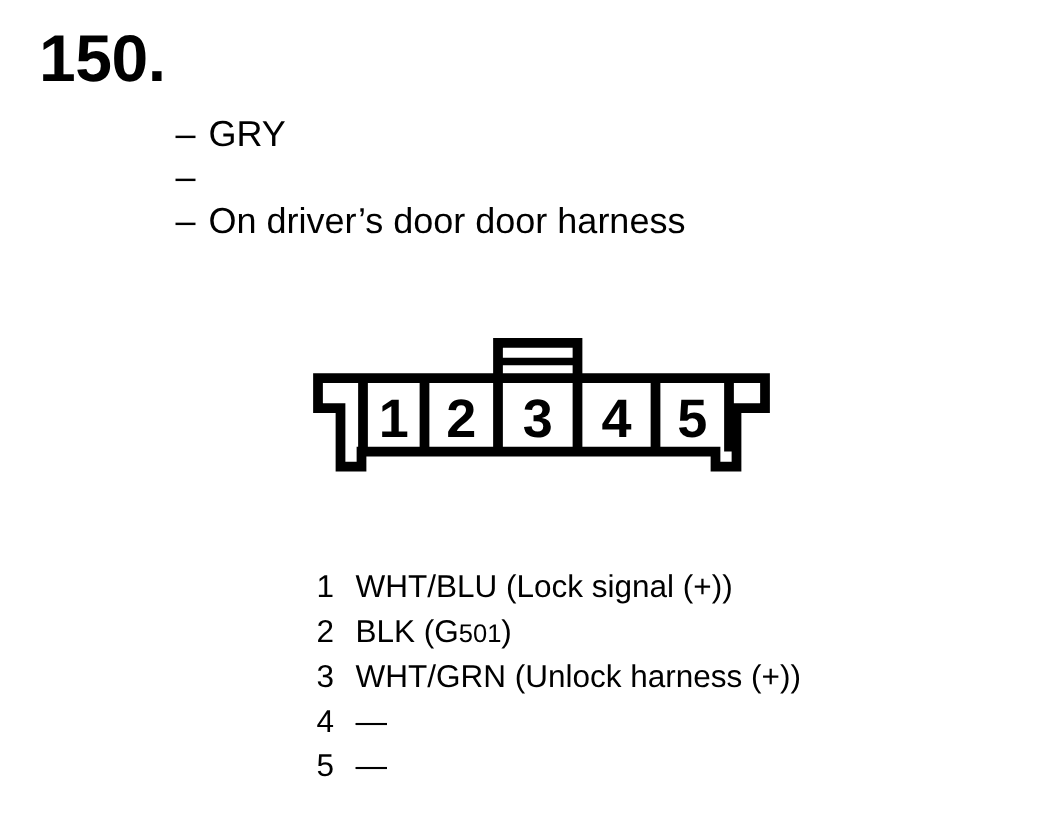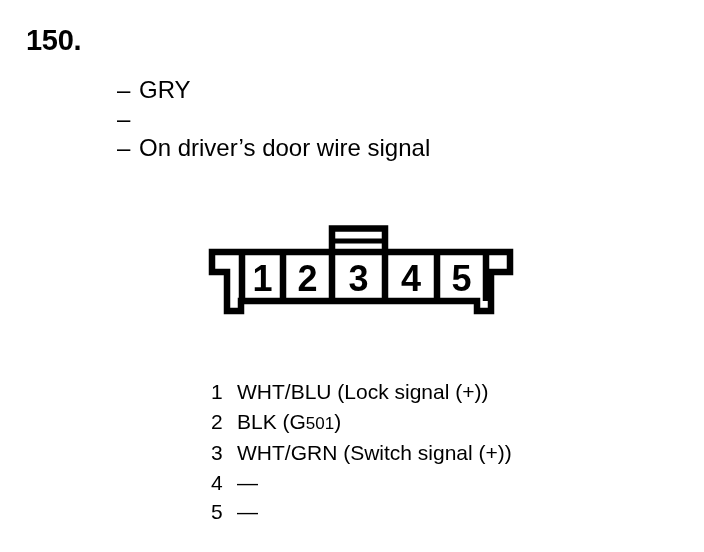--- a/index.html
+++ b/index.html
@@ -7,21 +7,21 @@
     width: 704px; height: 552px;
     background: #ffffff; color: #000000;
     position: relative; overflow: hidden;
     font-family: "Liberation Sans", sans-serif;
   }
 
   
   .title-row {
     position: absolute; left: 26px; top: 22px;
     display: flex; white-space: nowrap;
-    font-size: 29px; font-weight: bold; line-height: 36px;
+    font-size: 44px; font-weight: bold; line-height: 36px;
     letter-spacing: -0.3px;
   }
   .title-num { width: 79px; flex: 0 0 auto; }
 
   
   .attr-list {
     position: absolute; left: 117px; top: 75px;
     font-size: 24px; line-height: 29px; white-space: nowrap;
   }
   .attr-line { display: flex; }
@@ -54,21 +54,21 @@
 <div class="attr-list" id="attr-list">
     <div class="attr-line">
       <span class="attr-dash">–</span>
       <span>GRY</span>
     </div>
     <div class="attr-line">
       <span class="attr-dash">–</span>
     </div>
     <div class="attr-line">
       <span class="attr-dash">–</span>
-      <span>On driver’s door wire signal</span>
+      <span>On driver’s door door harness</span>
     </div>
   </div>
 
 <svg id="connector-svg" width="335" height="110" viewBox="190 215 335 110">
 
   <path d="M 332 250 L 332 228.5 L 385 228.5 L 385 250" fill="none" stroke="#000000" stroke-width="6.5"></path>
   <line x1="330" y1="241" x2="387" y2="241" stroke="#000000" stroke-width="5"></line>
 
   <path d="M 212 252 L 510 252 L 510 272 L 491 272 L 491 311 L 477 311 L 477 301
            L 241 301 L 241 311 L 227 311 L 227 272 L 212 272 Z" fill="none" stroke="#000000" stroke-width="6.5" stroke-linejoin="miter"></path>
@@ -92,21 +92,21 @@
     <div class="legend-row">
       <span class="legend-pin">1</span>
       <span class="legend-desc"><span>WHT/BLU (Lock signal (+))</span></span>
     </div>
     <div class="legend-row">
       <span class="legend-pin">2</span>
       <span class="legend-desc"><span>BLK (G</span><span class="small">501</span><span>)</span></span>
     </div>
     <div class="legend-row">
       <span class="legend-pin">3</span>
-      <span class="legend-desc"><span>WHT/GRN (Switch signal (+))</span></span>
+      <span class="legend-desc"><span>WHT/GRN (Unlock harness (+))</span></span>
     </div>
     <div class="legend-row">
       <span class="legend-pin">4</span>
       <span class="legend-desc"><span>—</span></span>
     </div>
     <div class="legend-row">
       <span class="legend-pin">5</span>
       <span class="legend-desc"><span>—</span></span>
     </div>
   </div>

